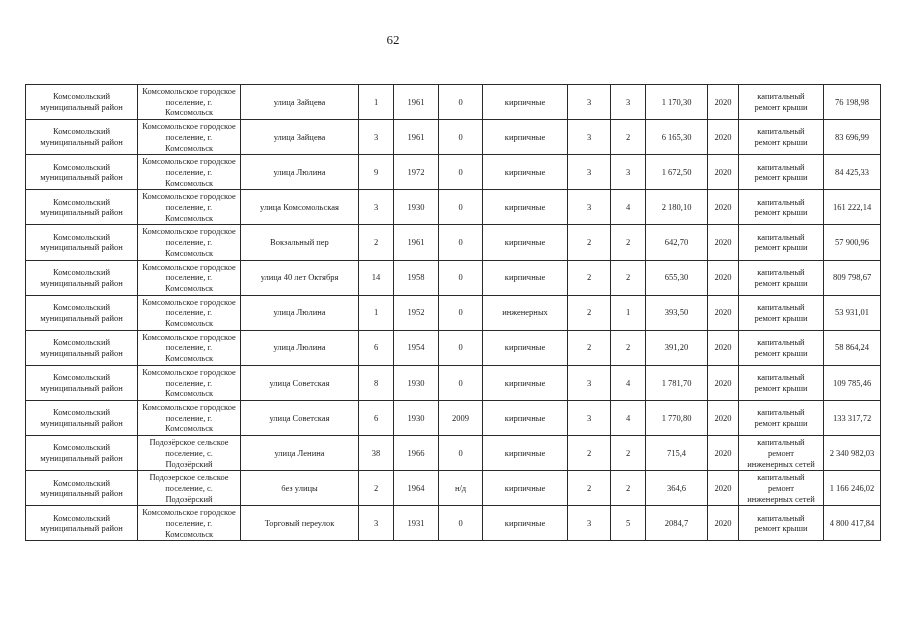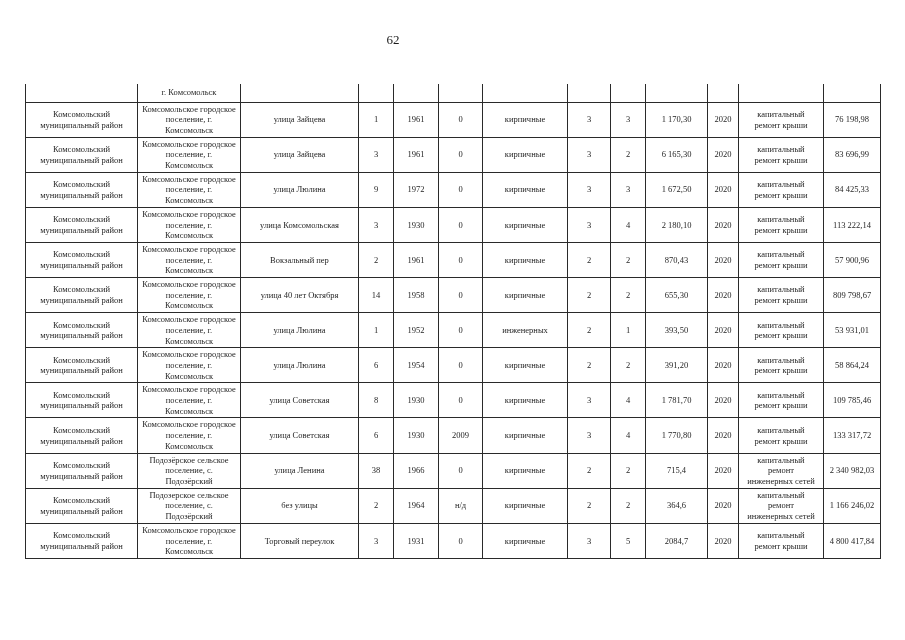--- a/index.html
+++ b/index.html
@@ -69,35 +69,20 @@
         <col style="width: 44px;">
         <col style="width: 85px;">
         <col style="width: 43px;">
         <col style="width: 35px;">
         <col style="width: 62px;">
         <col style="width: 31px;">
         <col style="width: 85px;">
         <col style="width: 57px;">
       </colgroup>
     <tbody>
-        <tr class="carryover">
-          <td></td>
-          <td>г. Комсомольск</td>
-          <td></td>
-          <td></td>
-          <td></td>
-          <td></td>
-          <td></td>
-          <td></td>
-          <td></td>
-          <td></td>
-          <td></td>
-          <td></td>
-          <td></td>
-        </tr>
         <tr>
           <td>Комсомольский муниципальный район</td>
           <td>Комсомольское городское поселение, г. Комсомольск</td>
           <td>улица Зайцева</td>
           <td>1</td>
           <td>1961</td>
           <td>0</td>
           <td>кирпичные</td>
           <td>3</td>
           <td>3</td>
@@ -142,33 +127,33 @@
           <td>улица Комсомольская</td>
           <td>3</td>
           <td>1930</td>
           <td>0</td>
           <td>кирпичные</td>
           <td>3</td>
           <td>4</td>
           <td>2 180,10</td>
           <td>2020</td>
           <td>капитальный ремонт крыши</td>
-          <td>113 222,14</td>
+          <td>161 222,14</td>
         </tr>
         <tr>
           <td>Комсомольский муниципальный район</td>
           <td>Комсомольское городское поселение, г. Комсомольск</td>
           <td>Вокзальный пер</td>
           <td>2</td>
           <td>1961</td>
           <td>0</td>
           <td>кирпичные</td>
           <td>2</td>
           <td>2</td>
-          <td>870,43</td>
+          <td>642,70</td>
           <td>2020</td>
           <td>капитальный ремонт крыши</td>
           <td>57 900,96</td>
         </tr>
         <tr>
           <td>Комсомольский муниципальный район</td>
           <td>Комсомольское городское поселение, г. Комсомольск</td>
           <td>улица 40 лет Октября</td>
           <td>14</td>
           <td>1958</td>

